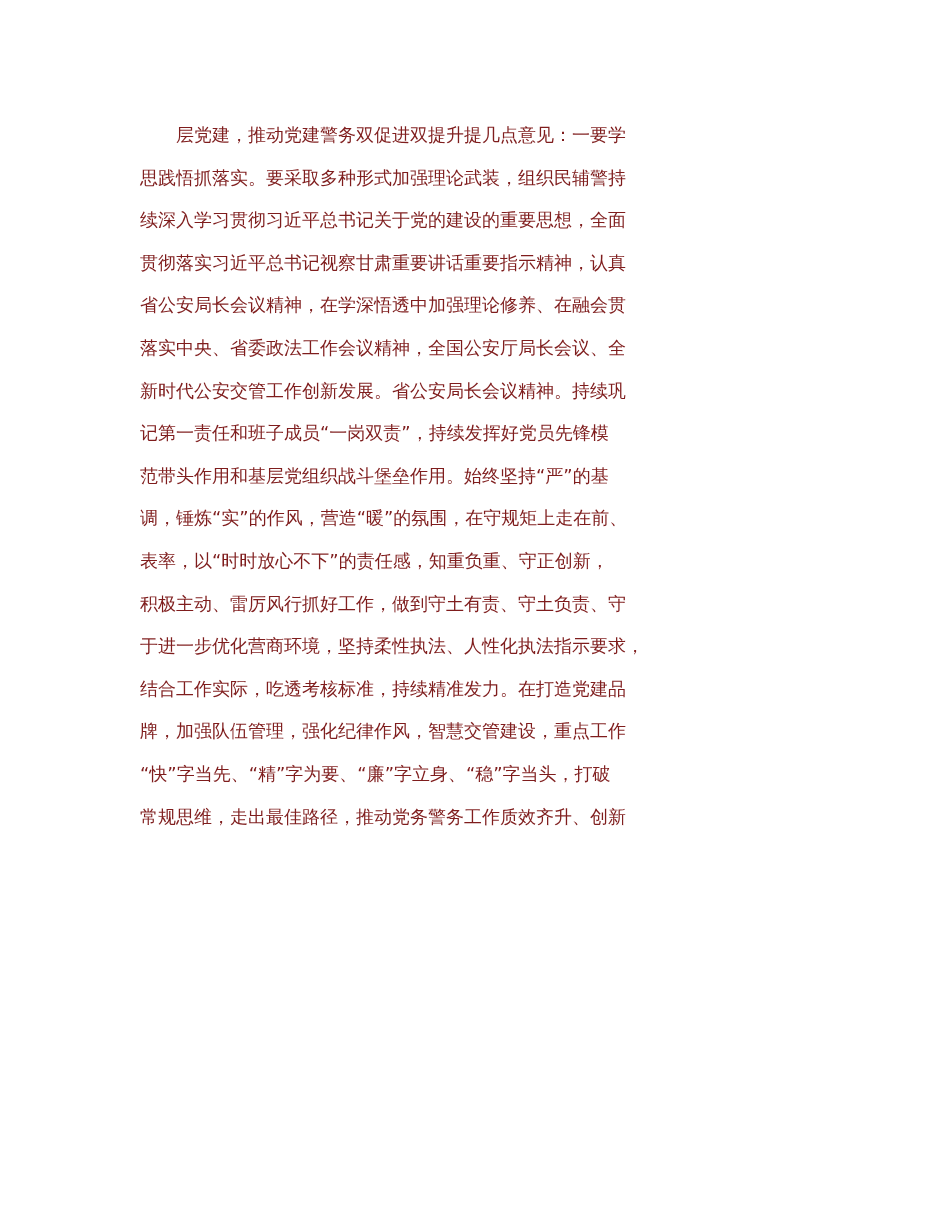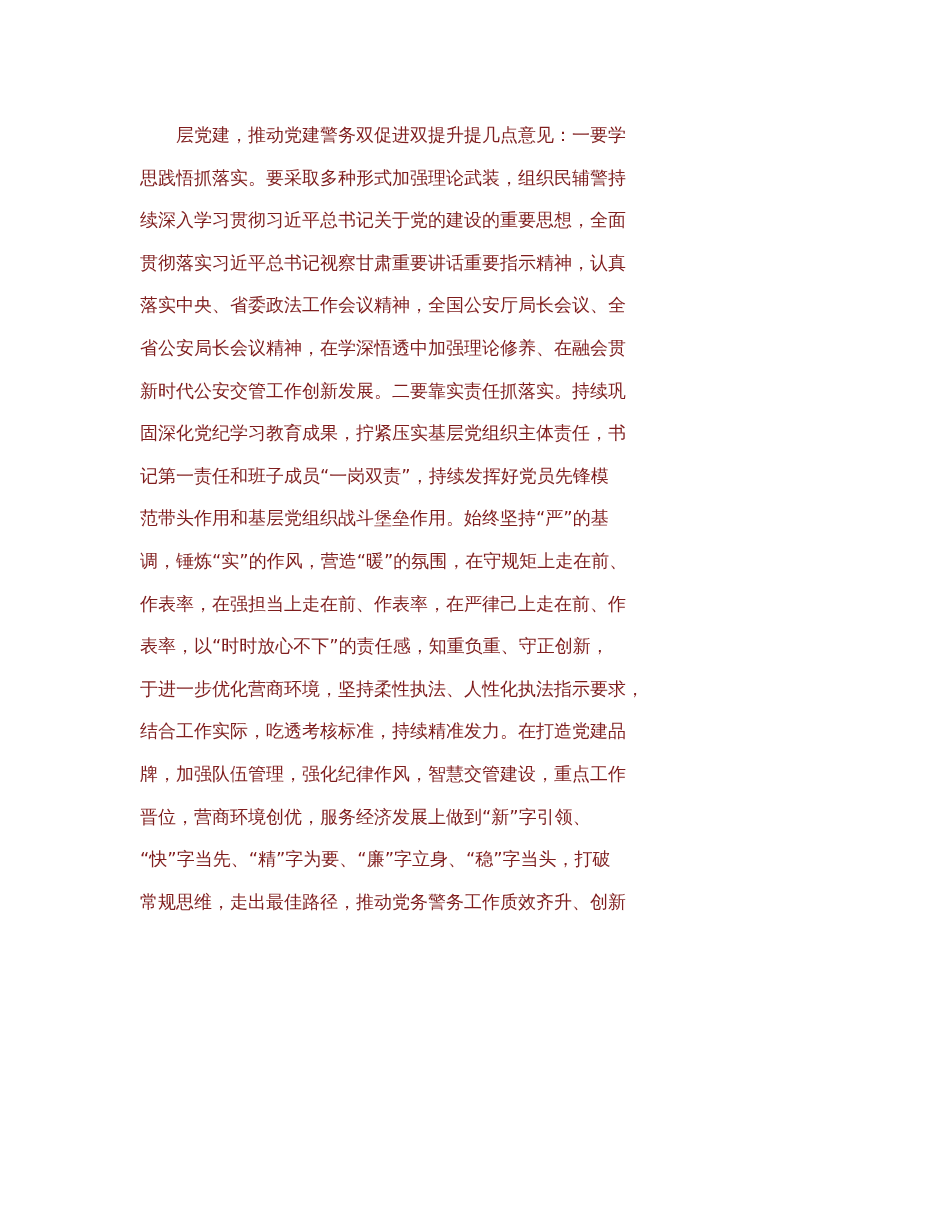--- a/index.html
+++ b/index.html
@@ -16,29 +16,27 @@
 </style>
 </head>
 <body>
 
 <div class="page">
   <div class="text-block">
     <span class="line">　　层党建，推动党建警务双促进双提升提几点意见：一要学</span>
     <span class="line">思践悟抓落实。要采取多种形式加强理论武装，组织民辅警持</span>
     <span class="line">续深入学习贯彻习近平总书记关于党的建设的重要思想，全面</span>
     <span class="line">贯彻落实习近平总书记视察甘肃重要讲话重要指示精神，认真</span>
+    <span class="line">省公安局长会议精神，在学深悟透中加强理论修养、在融会贯</span>
     <span class="line">落实中央、省委政法工作会议精神，全国公安厅局长会议、全</span>
-    <span class="line">省公安局长会议精神，在学深悟透中加强理论修养、在融会贯</span>
-    <span class="line">新时代公安交管工作创新发展。二要靠实责任抓落实。持续巩</span>
-    <span class="line">固深化党纪学习教育成果，拧紧压实基层党组织主体责任，书</span>
+    <span class="line">新时代公安交管工作创新发展。省公安局长会议精神。持续巩</span>
     <span class="line">记第一责任和班子成员“一岗双责”，持续发挥好党员先锋模</span>
     <span class="line">范带头作用和基层党组织战斗堡垒作用。始终坚持“严”的基</span>
     <span class="line">调，锤炼“实”的作风，营造“暖”的氛围，在守规矩上走在前、</span>
-    <span class="line">作表率，在强担当上走在前、作表率，在严律己上走在前、作</span>
     <span class="line">表率，以“时时放心不下”的责任感，知重负重、守正创新，</span>
+    <span class="line">积极主动、雷厉风行抓好工作，做到守土有责、守土负责、守</span>
     <span class="line">于进一步优化营商环境，坚持柔性执法、人性化执法指示要求，</span>
     <span class="line">结合工作实际，吃透考核标准，持续精准发力。在打造党建品</span>
     <span class="line">牌，加强队伍管理，强化纪律作风，智慧交管建设，重点工作</span>
-    <span class="line">晋位，营商环境创优，服务经济发展上做到“新”字引领、</span>
     <span class="line">“快”字当先、“精”字为要、“廉”字立身、“稳”字当头，打破</span>
     <span class="line">常规思维，走出最佳路径，推动党务警务工作质效齐升、创新</span>
   </div>
 </div>
 
 </body></html>

